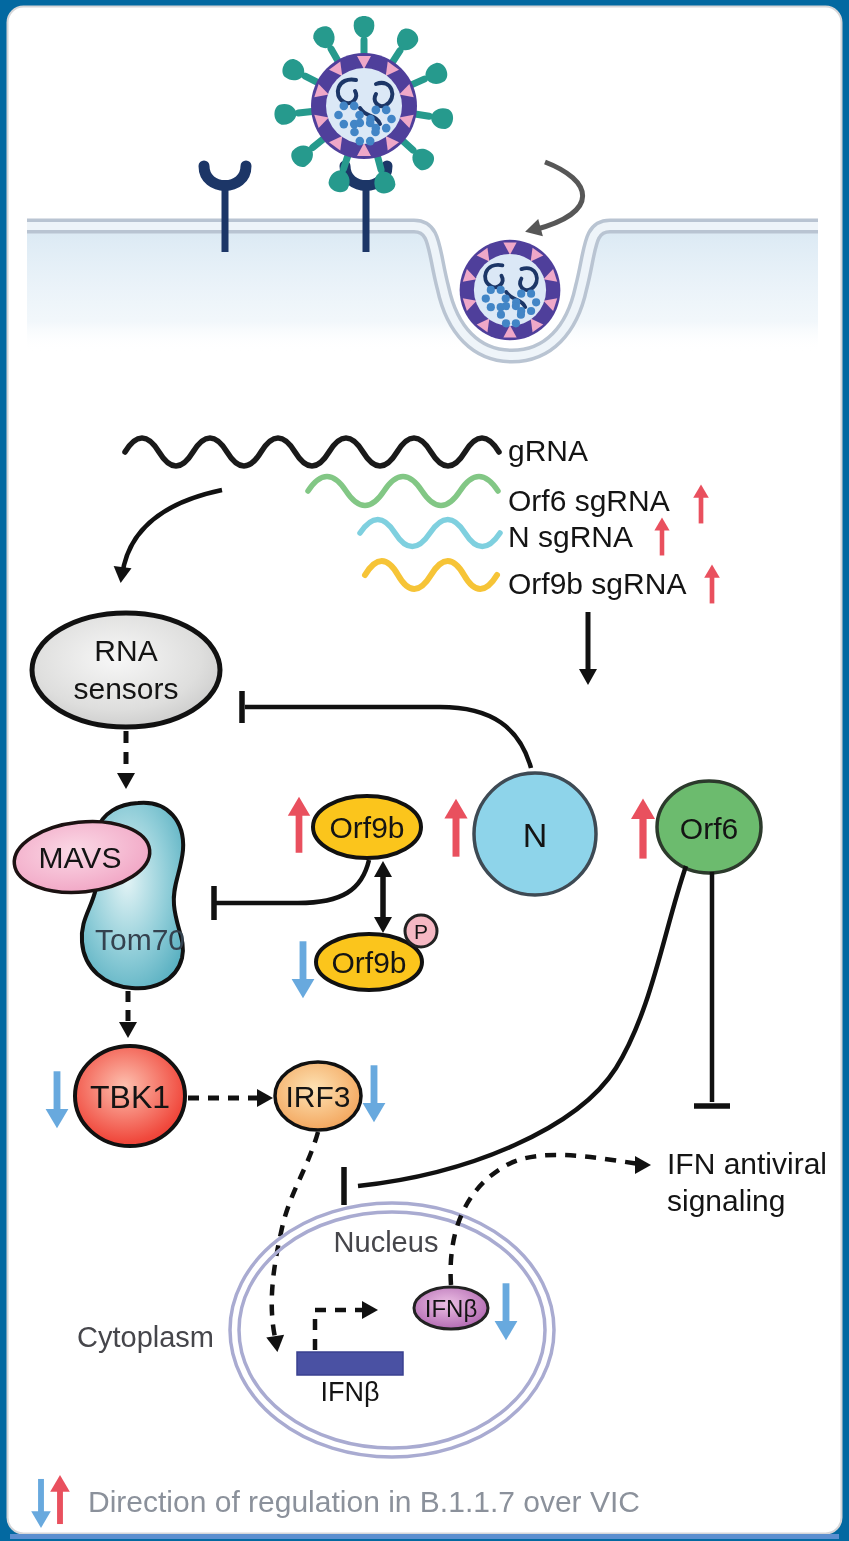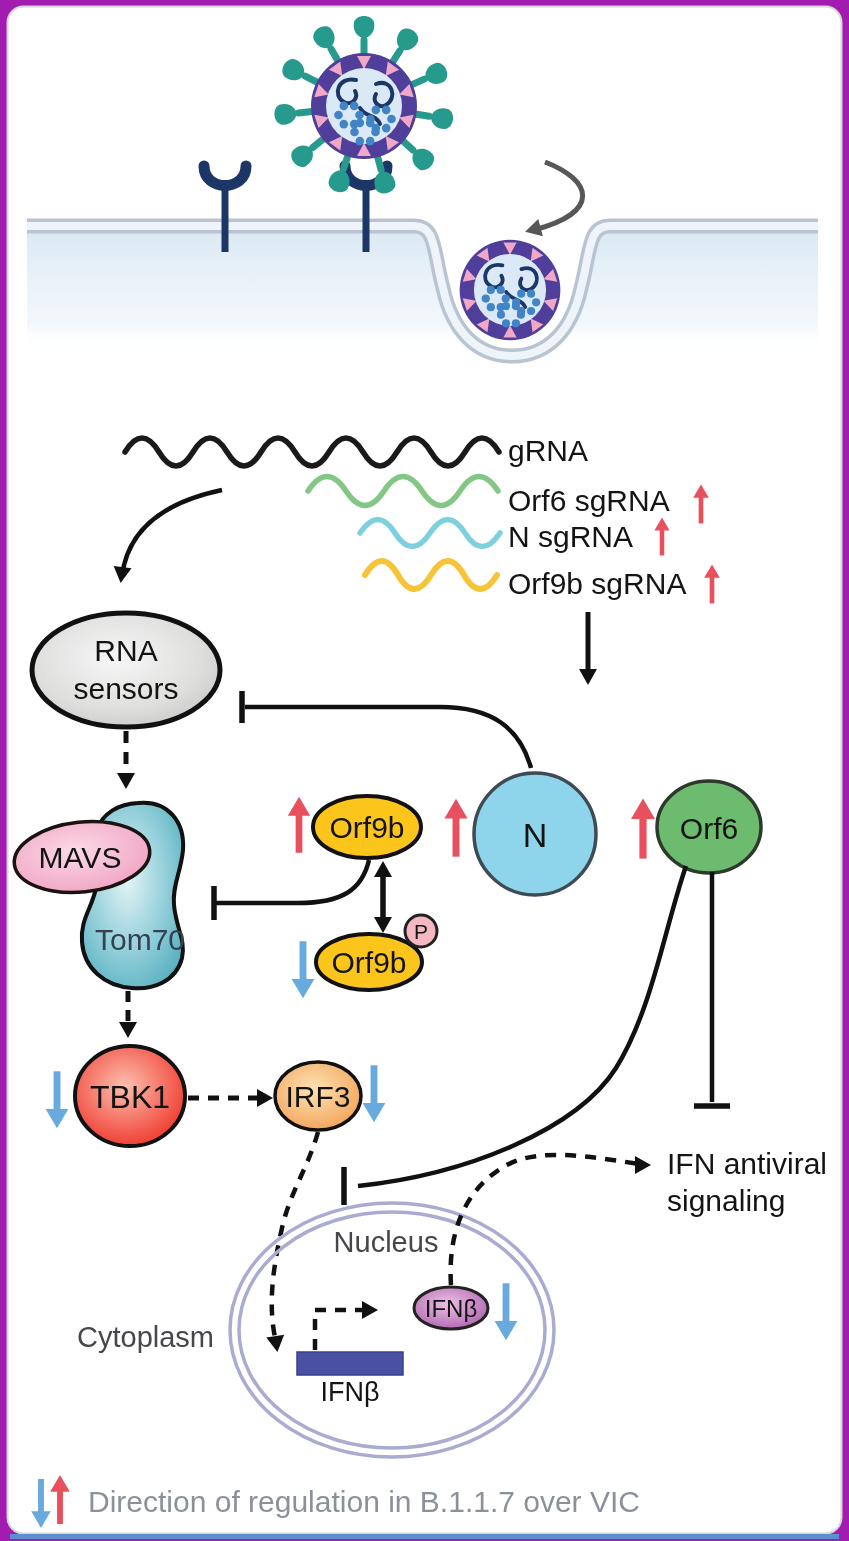--- a/index.html
+++ b/index.html
@@ -1,16 +1,16 @@
 <!DOCTYPE html>
 <html><head>
 <meta charset="utf-8">
 <style>
   html,body{margin:0;padding:0;background:#fbfbfc;}
-  .stage{position:relative;width:849px;height:1541px;background:#a21caf;overflow:hidden;}
+  .stage{position:relative;width:849px;height:1541px;background:#0369a1;overflow:hidden;}
   svg{display:block;}
   text{font-family:"Liberation Sans","DejaVu Sans",sans-serif;fill:#141414;}
   .rna-label{font-size:30px;}
   .node-label{font-size:30px;}
   .n-label{font-size:34px;}
   .tbk1-label{font-size:32px;}
   .tom70-label{font-size:30px;fill:#34424f;}
   .p-label{font-size:21px;}
   .small-node-label{font-size:24px;}
   .gene-label{font-size:27px;}

